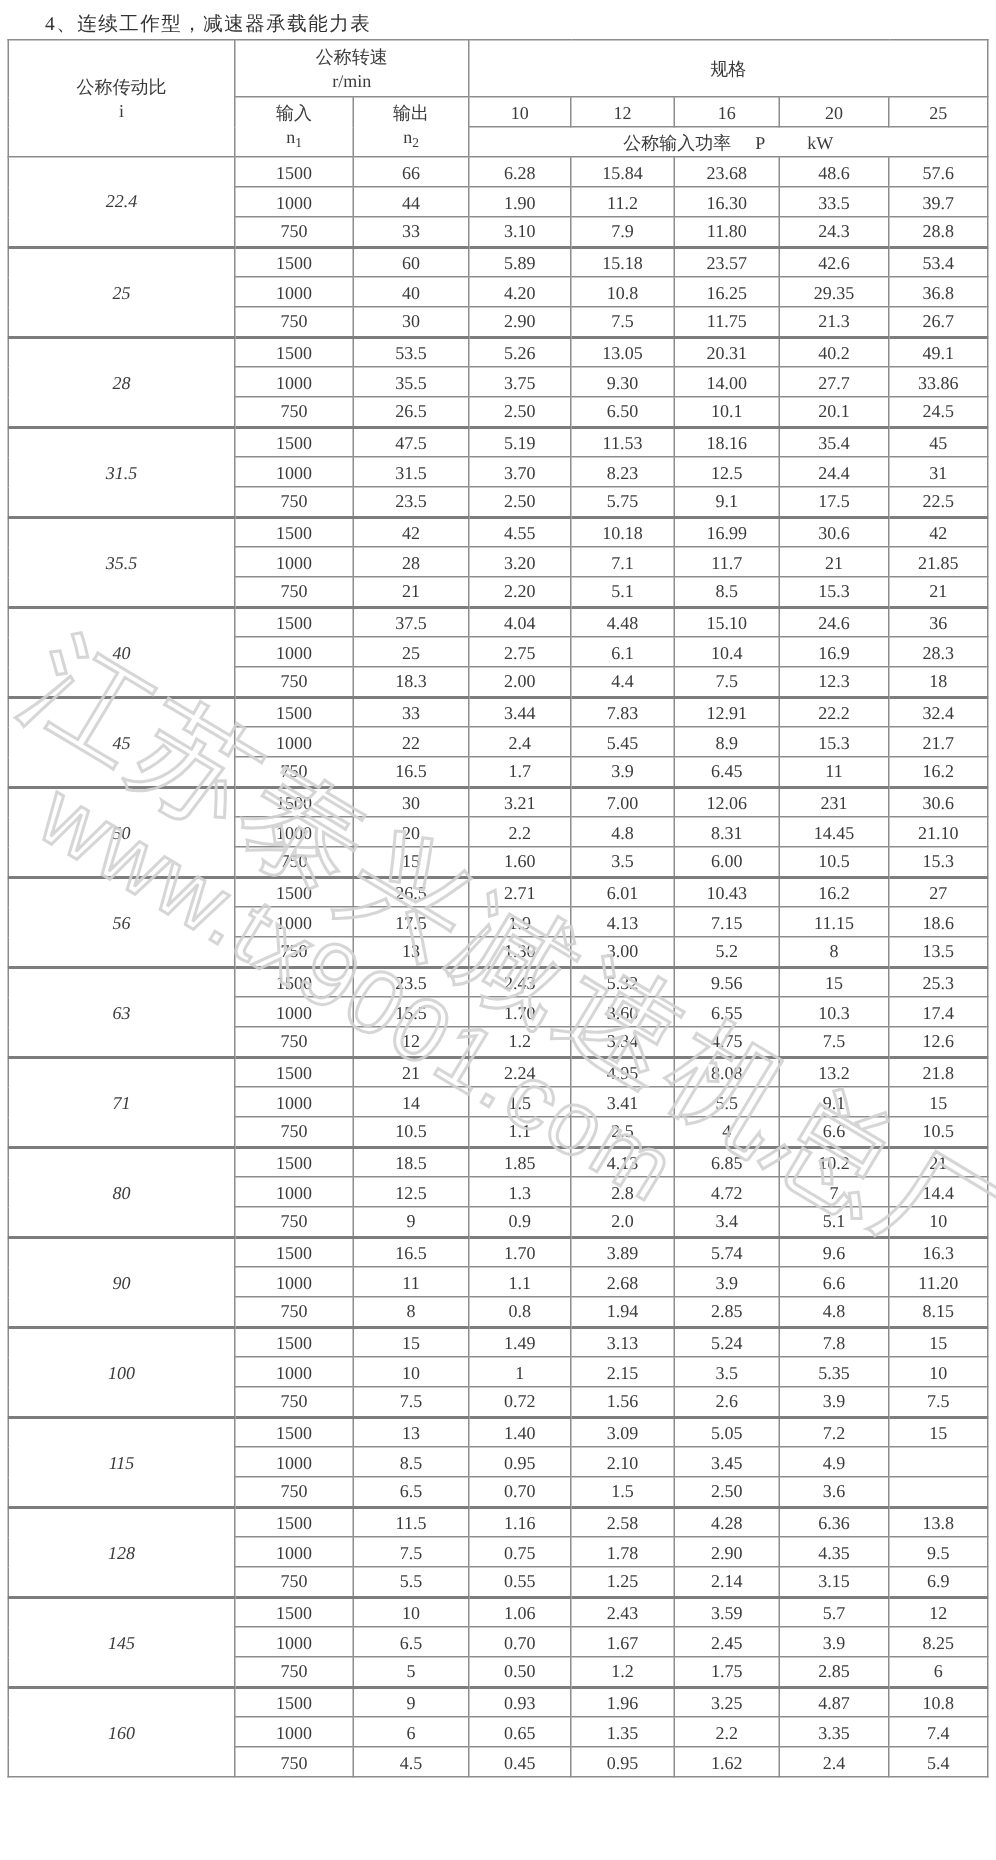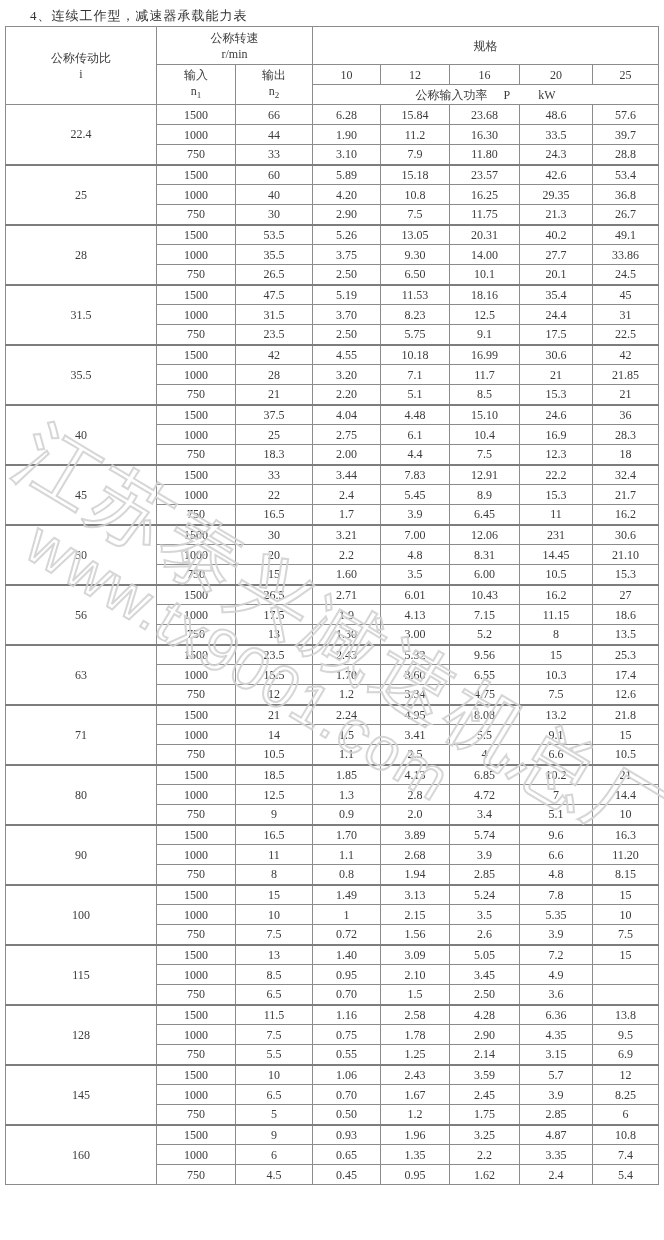--- a/index.html
+++ b/index.html
@@ -44,21 +44,21 @@
   thead th.h1 { height: 38px; }
   thead .two-line div { line-height: 16px; }
   .sub {
     font-size: 9px;
     vertical-align: -3px;
   }
   .power-row-label span.gap-a { margin-left: 16px; }
   .power-row-label span.gap-b { margin-left: 28px; }
   tbody tr.group-start td { border-top: 2px solid #7d7d7d; }
   tbody tr.group-start:first-child td { border-top-width: 1px; }
-  td.ratio-cell { font-size: 12px; }
+  td.ratio-cell { font-size: 12px; font-style: italic; }
   
   .watermark {
     position: absolute;
     pointer-events: none;
     z-index: 6;
     color: transparent;
     -webkit-text-stroke: 2px #d2d2d2;
     font-family: "Liberation Sans", "DejaVu Sans", sans-serif;
     white-space: nowrap;
     transform-origin: 0 0;

